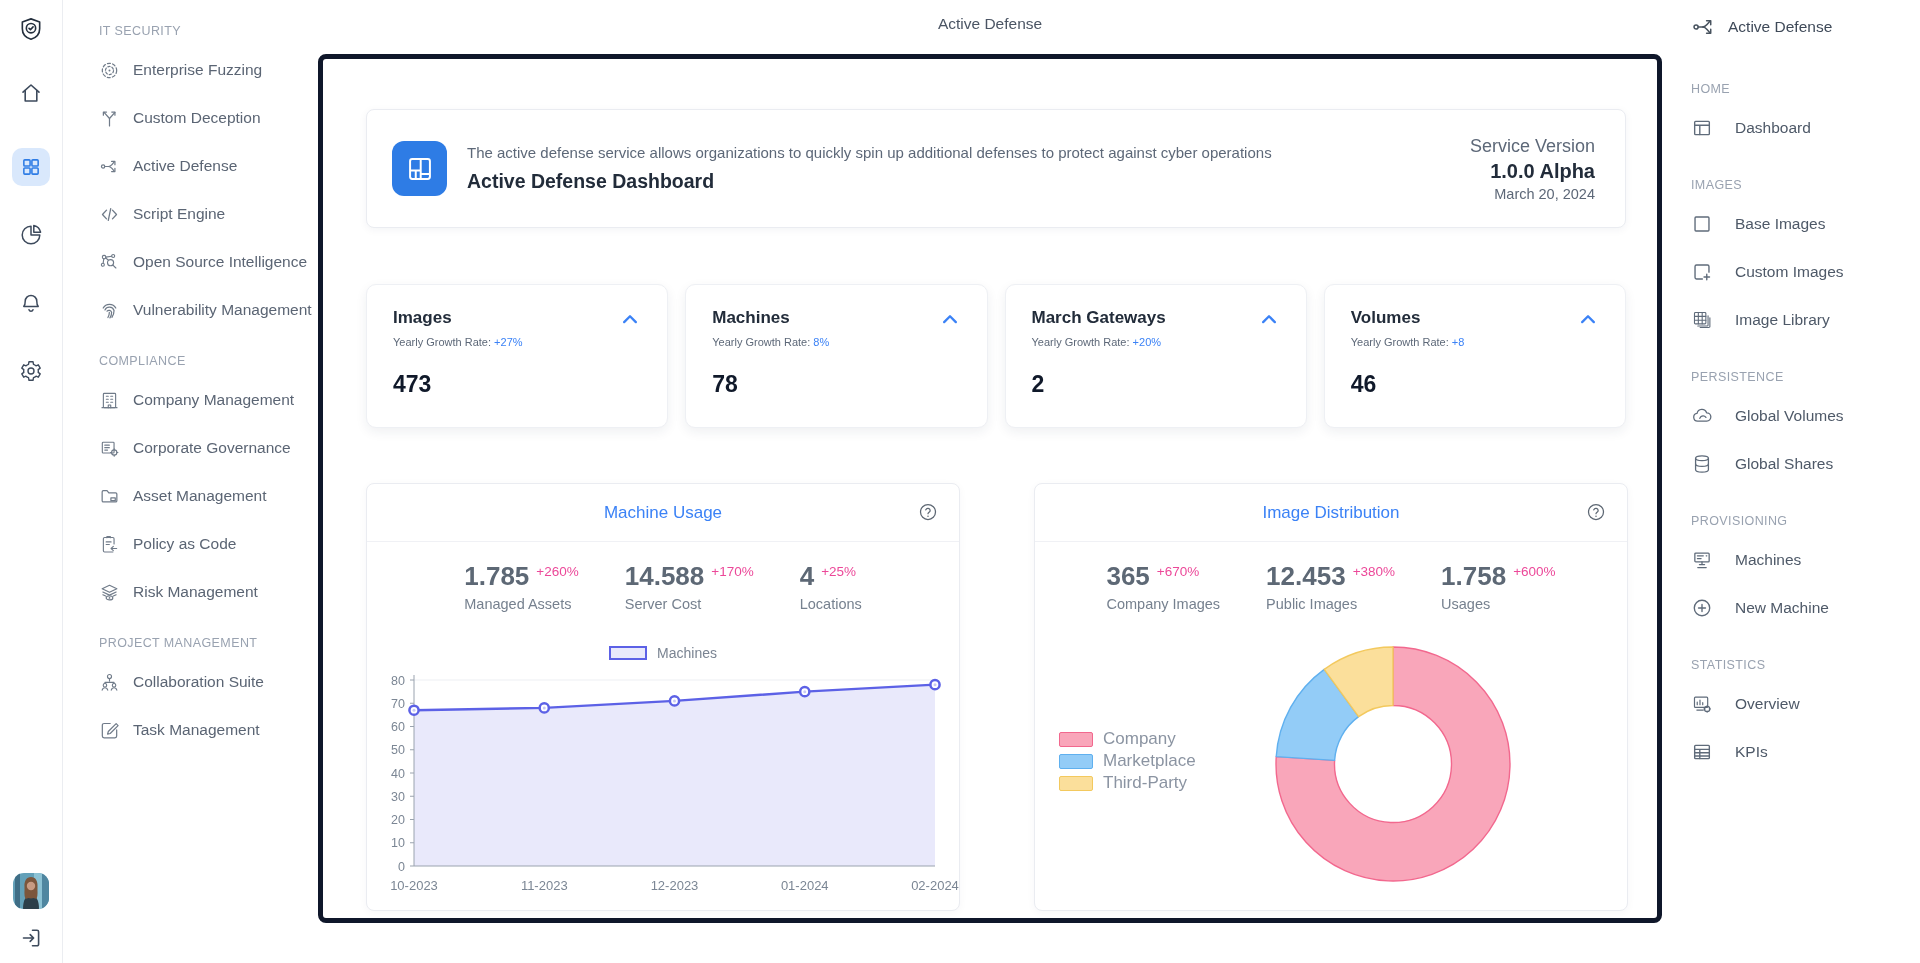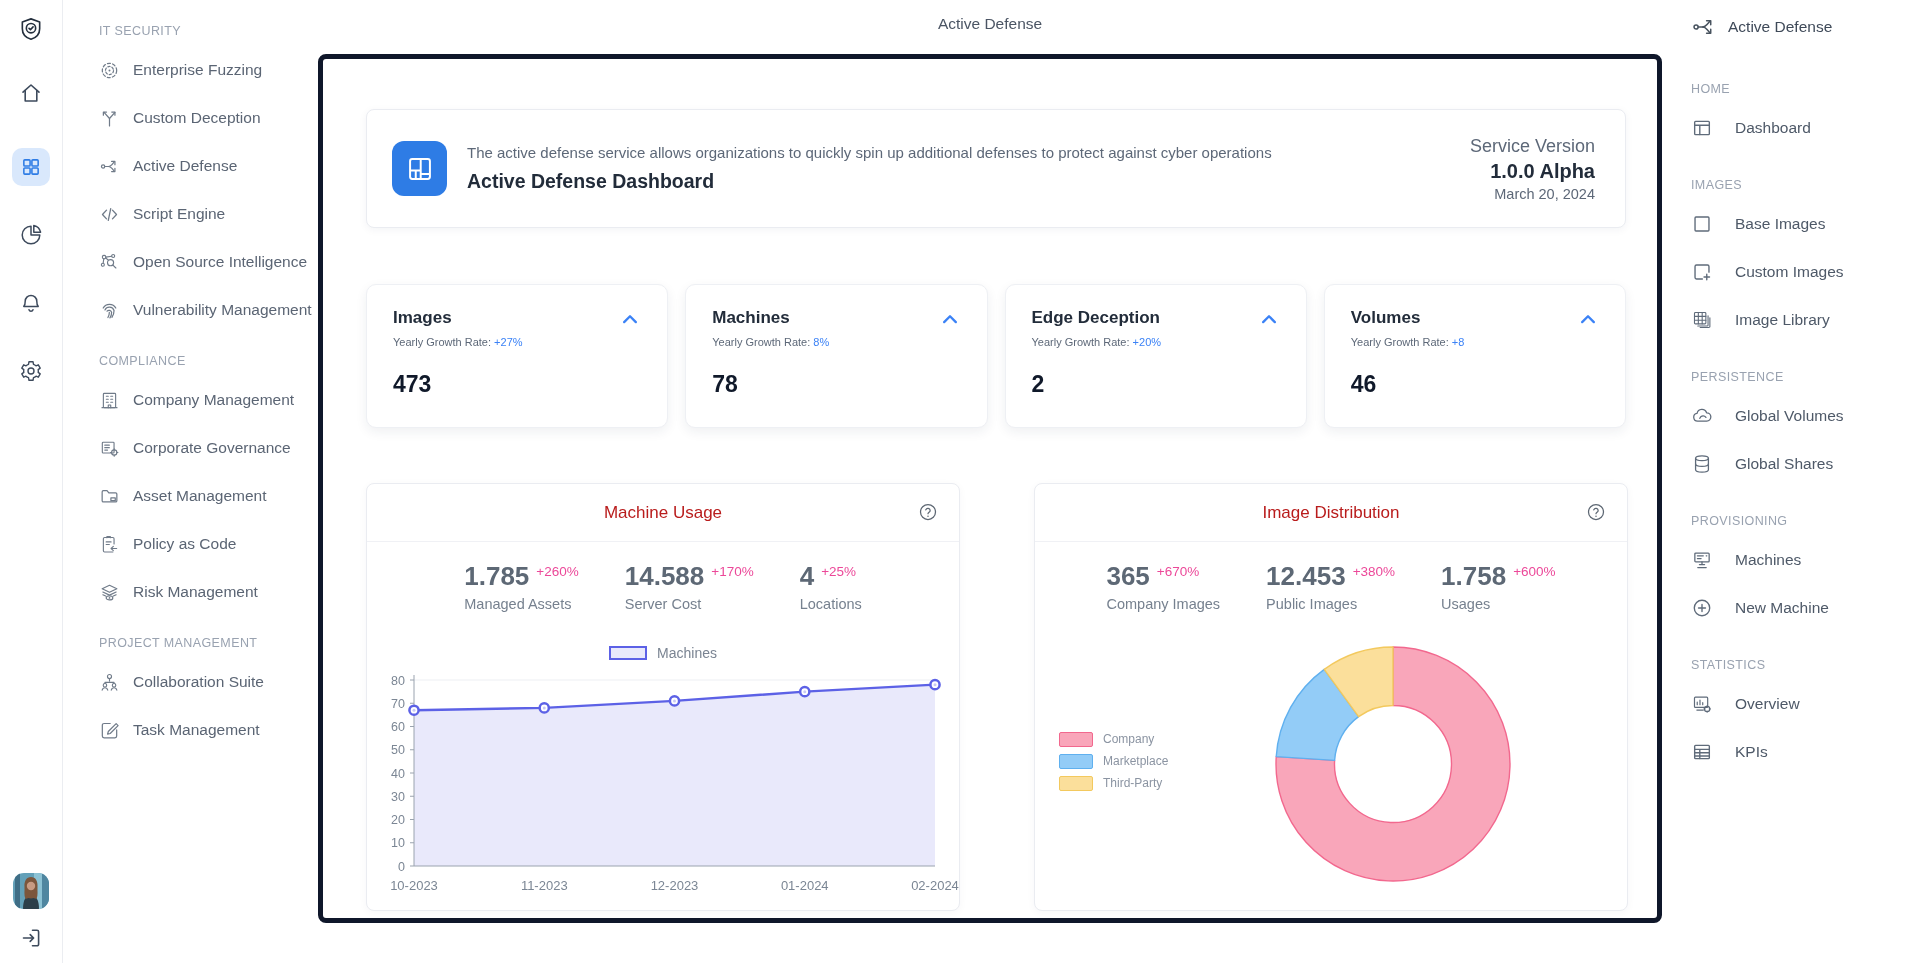--- a/index.html
+++ b/index.html
@@ -48,35 +48,35 @@
   .stat-growth{font-size:11px;color:#5d6878;margin-top:8px;}
   .stat-growth b{color:#3b82f6;font-weight:normal;}
   .stat-value{font-size:23px;font-weight:bold;color:#10192a;margin-top:23px;}
   .stat-chevron{position:absolute;top:25px;right:25px;width:24px;height:20px;color:#3b82f6;cursor:pointer;}
   .stat-chevron svg{width:24px;height:20px;}
   
   .charts-row{position:absolute;left:43px;top:424px;display:flex;gap:74px;}
   .chart-card{width:594px;height:428px;border:1px solid #eaecf1;border-radius:8px;box-shadow:0 2px 8px rgba(25,39,70,.04);
     box-sizing:border-box;position:relative;background:#fff;}
   .cc-head{height:57px;border-bottom:1px solid #f0f1f5;display:flex;align-items:center;justify-content:center;
-    font-size:17px;color:#b91c1c;position:relative;}
+    font-size:17px;color:#3b82f6;position:relative;}
   .cc-help{position:absolute;right:21px;top:18px;width:20px;height:20px;color:#5c6672;cursor:pointer;}
   .cc-help svg{width:20px;height:20px;}
   .cc-stats{display:flex;justify-content:center;gap:46px;margin-top:20px;}
   .ccs-value{font-size:26px;font-weight:bold;color:#5d6875;display:flex;align-items:flex-start;gap:7px;line-height:1.1;}
   .ccs-delta{font-size:13.5px;color:#ec4899;font-weight:normal;margin-top:3px;}
   .ccs-label{font-size:14.5px;color:#76818f;margin-top:5px;}
   .ml-legend{display:flex;justify-content:center;align-items:center;gap:10px;margin-top:33px;cursor:pointer;}
   .ml-swatch{width:38px;height:14px;border:2px solid #5c61e6;background:#e9e9fb;box-sizing:border-box;}
   .ml-label{font-size:14px;color:#7a8492;}
   #mu-svg{display:block;margin-top:7px;}
   .donut-legend{position:absolute;left:24px;top:244px;}
   .dl-row{display:flex;align-items:center;gap:10px;height:22px;cursor:pointer;}
   .dl-swatch{width:34px;height:15px;border-radius:2px;box-sizing:border-box;}
-  .dl-label{font-size:12px;color:#8b94a2;}
+  .dl-label{font-size:17px;color:#8b94a2;}
   #donut-svg{position:absolute;left:238px;top:160px;}
   
   .right-sidebar{position:absolute;left:1664px;top:0;width:256px;height:963px;padding:14px 0 0 27px;box-sizing:border-box;background:#fff;}
   .rs-header{display:flex;align-items:center;gap:11px;color:#3f4a59;font-size:15.5px;height:26px;}
   .rs-header svg{width:26px;height:26px;color:#48535f;}
   .rs-section{margin-top:18px;}
   #rs-sections .rs-section:first-child{margin-top:34px;}
   .rs-label{font-size:12.5px;color:#99a2b0;letter-spacing:.4px;height:30px;display:flex;align-items:center;}
   .rs-item{height:48px;display:flex;align-items:center;gap:22px;color:#4e5968;font-size:15.5px;cursor:pointer;white-space:nowrap;}
   .rs-item svg{width:22px;height:22px;color:#5f6b7a;flex:none;}
@@ -331,21 +331,21 @@
       </div>
       <div class="stat-card">
         <div class="stat-title">Machines</div>
         <div class="stat-growth"><span>Yearly Growth Rate: </span><b>8%</b></div>
         <div class="stat-value">78</div>
         <div class="stat-chevron"><svg viewBox="0 0 24 24" fill="none" stroke="currentColor" stroke-width="2.8" stroke-linecap="round" stroke-linejoin="round">
             <path d="M5 14.5l7-7 7 7"></path>
           </svg></div>
       </div>
       <div class="stat-card">
-        <div class="stat-title">Edge Deception</div>
+        <div class="stat-title">March Gateways</div>
         <div class="stat-growth"><span>Yearly Growth Rate: </span><b>+20%</b></div>
         <div class="stat-value">2</div>
         <div class="stat-chevron"><svg viewBox="0 0 24 24" fill="none" stroke="currentColor" stroke-width="2.8" stroke-linecap="round" stroke-linejoin="round">
             <path d="M5 14.5l7-7 7 7"></path>
           </svg></div>
       </div>
       <div class="stat-card">
         <div class="stat-title">Volumes</div>
         <div class="stat-growth"><span>Yearly Growth Rate: </span><b>+8</b></div>
         <div class="stat-value">46</div>

